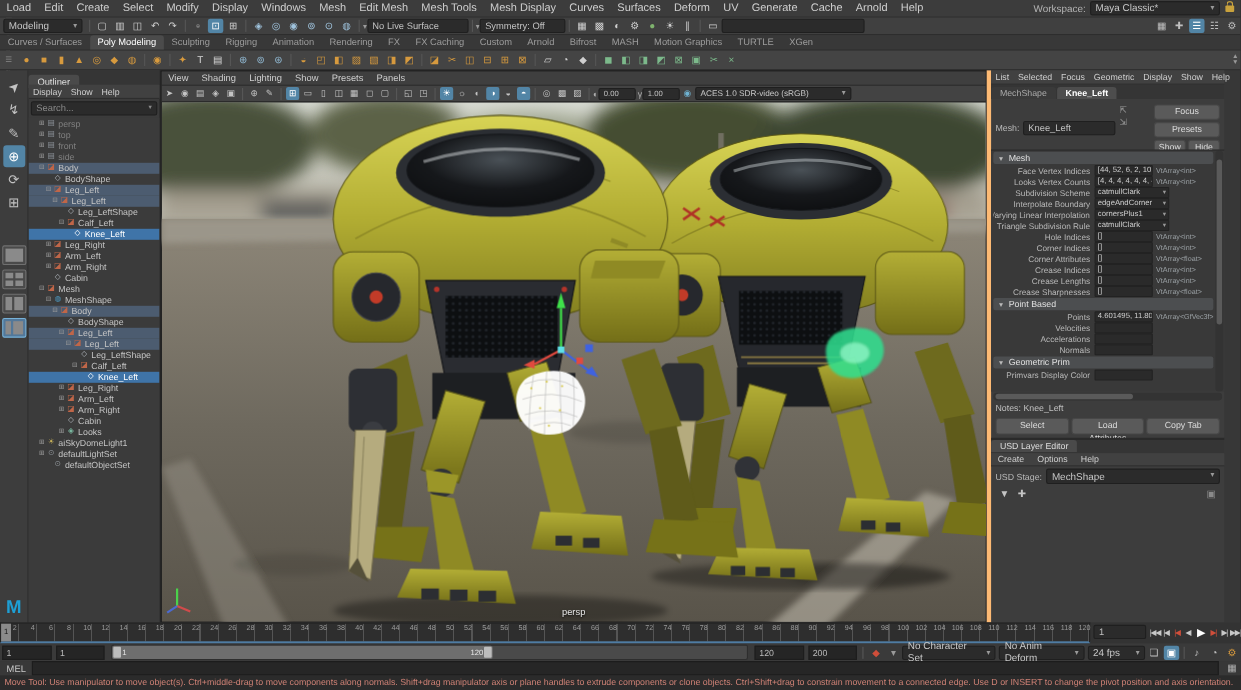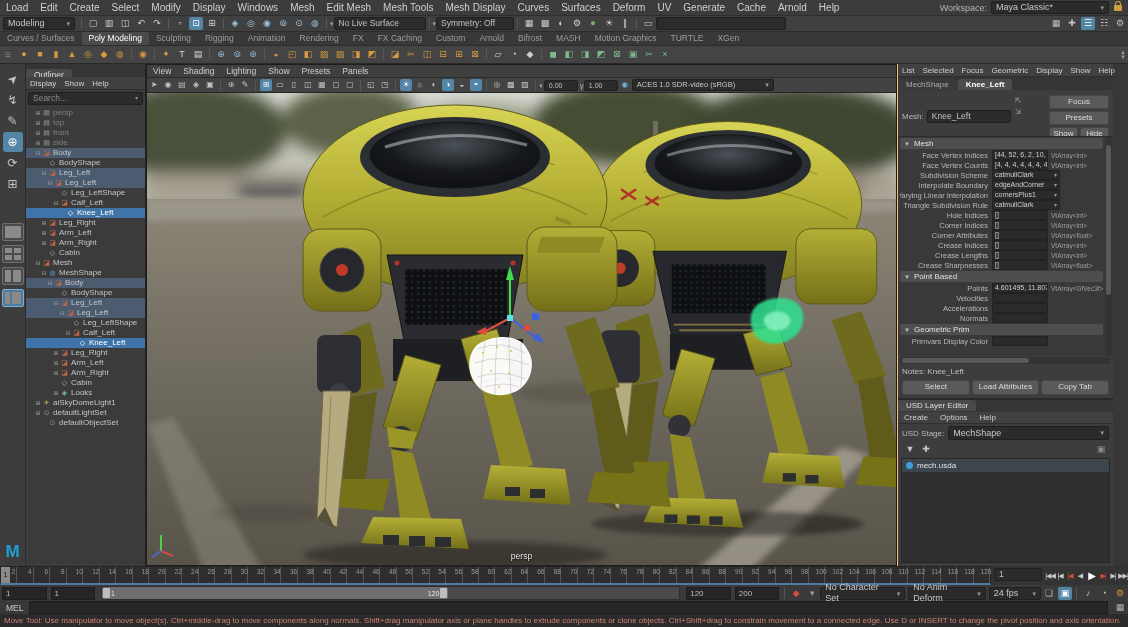--- a/index.html
+++ b/index.html
@@ -51,21 +51,21 @@
   .orow .exp{width:8px;font-size:6px;color:#9a9a9a;text-align:center;flex:0 0 auto;}
   .orow .oicon{width:9px;font-size:7px;text-align:center;margin-right:2px;flex:0 0 auto;}
   
   #viewport{left:146px;top:64px;width:751px;height:502px;background:#2d2d2d;border:1px solid #1d1d1d;box-sizing:border-box;display:flex;flex-direction:column;}
   #vp-menus{height:12px;font-size:8.5px;background:#3f3f3f;border-bottom:1px solid #2a2a2a;}
   #vp-icons{height:14px;background:#434343;border-bottom:1px solid #262626;font-size:8px;}
   #vp-icons .icon-btn{width:12px;height:12px;line-height:12px;font-size:8px;}
   #scene{position:relative;flex:1;overflow:hidden;cursor:crosshair;}
   #persp-label{position:absolute;left:50%;bottom:4px;transform:translateX(-50%);font-size:8.5px;color:#e8e8e8;text-shadow:0 1px 2px #000;}
   
-  #rightpanel{left:897px;top:64px;width:216px;height:502px;background:#3d3d3d;border-left:1px solid #fdba74;box-sizing:border-box;font-size:8px;display:flex;flex-direction:column;}
+  #rightpanel{left:897px;top:64px;width:216px;height:502px;background:#3d3d3d;border-left:4px solid #fdba74;box-sizing:border-box;font-size:8px;display:flex;flex-direction:column;}
   #ae-menus{height:12px;background:#414141;border-bottom:1px solid #2e2e2e;}
   #ae-menus .menu-item{padding:0 4px;font-size:8px;}
   #ae-tabs{height:13px;background:#353535;display:flex;align-items:flex-end;}
   .ae-tab{padding:1px 8px;font-size:8px;color:#aaa;background:#3a3a3a;border-radius:3px 3px 0 0;margin-right:1px;cursor:pointer;}
   .ae-tab.active{background:#4d4d4d;color:#fff;font-weight:bold;}
   #ae-head{height:40px;padding:3px 4px;display:flex;gap:4px;}
   .ae-btn{background:#5a5a5a;border:1px solid #474747;border-radius:3px;color:#ddd;font-size:8px;
           height:13px;line-height:12px;text-align:center;cursor:pointer;padding:0 6px;}
   #ae-scroll{flex:0 0 219px;background:#393939;border-top:1px solid #2c2c2c;position:relative;overflow:hidden;}
   .section-hdr{height:11px;line-height:11px;background:#4c4e50;border-radius:2px;margin:1px 10px 1px 2px;
@@ -777,21 +777,21 @@
     </div>
     <div id="ae-scroll">
       <div id="ae-sections">
           <div class="section-hdr"><span class="tri">▼</span><span>Mesh</span></div>
           <div class="ae-row">
             <span class="ae-label">Face Vertex Indices</span>
             <span class="ae-field">[44, 52, 6, 2, 10, 24, 18, 4, 16, 34, 46...</span>
             <span class="ae-type">VtArray&lt;int&gt;</span>
           </div>
           <div class="ae-row">
-            <span class="ae-label">Face Vertex Counts</span>
+            <span class="ae-label">Looks Vertex Counts</span>
             <span class="ae-field">[4, 4, 4, 4, 4, 4, 4, 4, 4, 4, 4, 4, ...</span>
             <span class="ae-type">VtArray&lt;int&gt;</span>
           </div>
           <div class="ae-row">
             <span class="ae-label">Subdivision Scheme</span>
             <span class="ae-field dd">
               <span>catmullClark</span>
               <span class="caret">▾</span>
             </span>
           </div>
@@ -898,26 +898,20 @@
         <span style="font-size:8px;color:#b8b8b8">USD Stage:</span>
         <span class="dropdown" style="flex:1;height:12px;line-height:12px">
           <span>MechShape</span>
           <span class="caret">▾</span>
         </span>
       </div>
       <div id="usd-icons">
         <span class="icon-btn" style="color:#c4c4c4">▼</span>
         <span class="icon-btn" style="color:#c4c4c4">✚</span>
         <span class="icon-btn" style="margin-left:auto;color:#8a8a8a">▣</span>
-      </div>
-      <div id="usd-list">
-        <div class="usd-item">
-          <span class="usd-dot"></span>
-          <span>mech.usda</span>
-        </div>
       </div>
     </div>
   </div>
 
   <div id="vtabs">
       <div class="vtab">Channel Box / Layer Editor</div>
       <div class="vtab">Modeling Toolkit</div>
       <div class="vtab active">Attribute Editor</div>
     </div>
 

